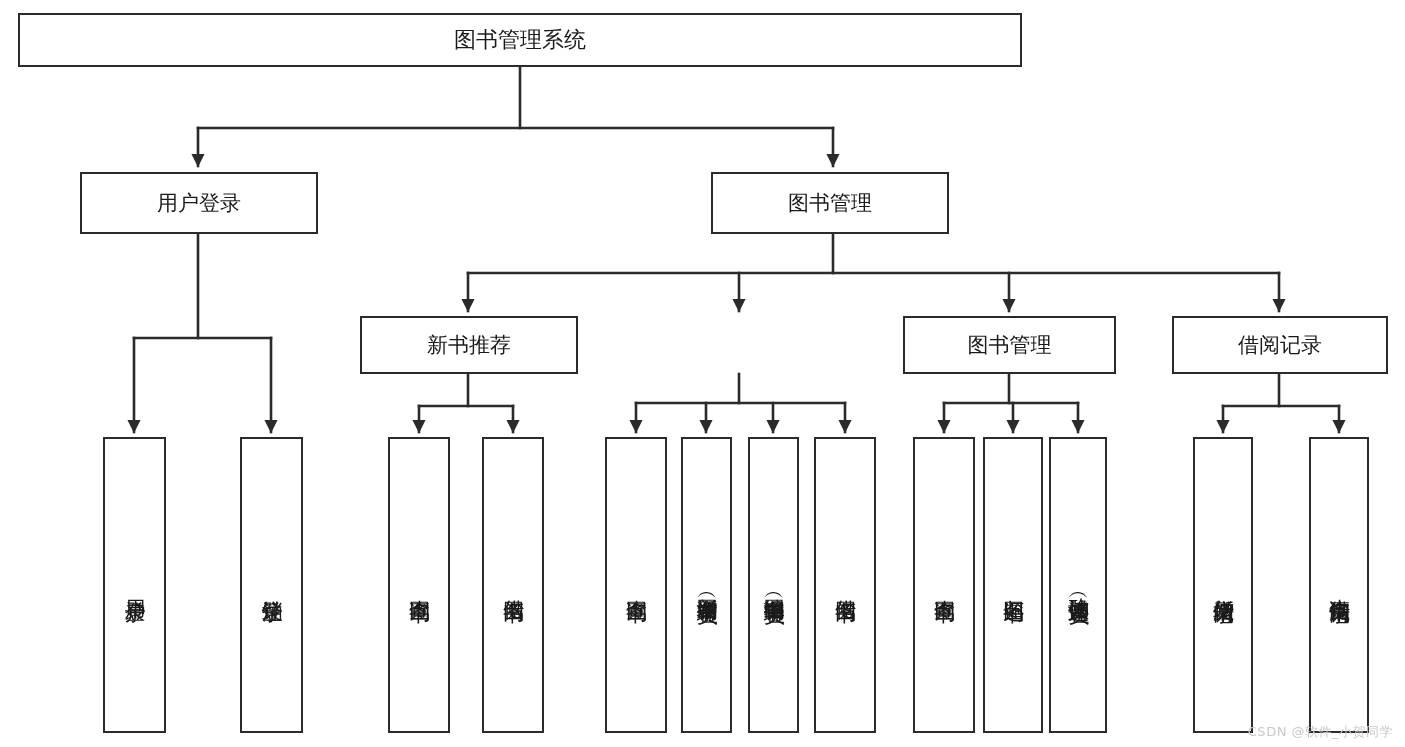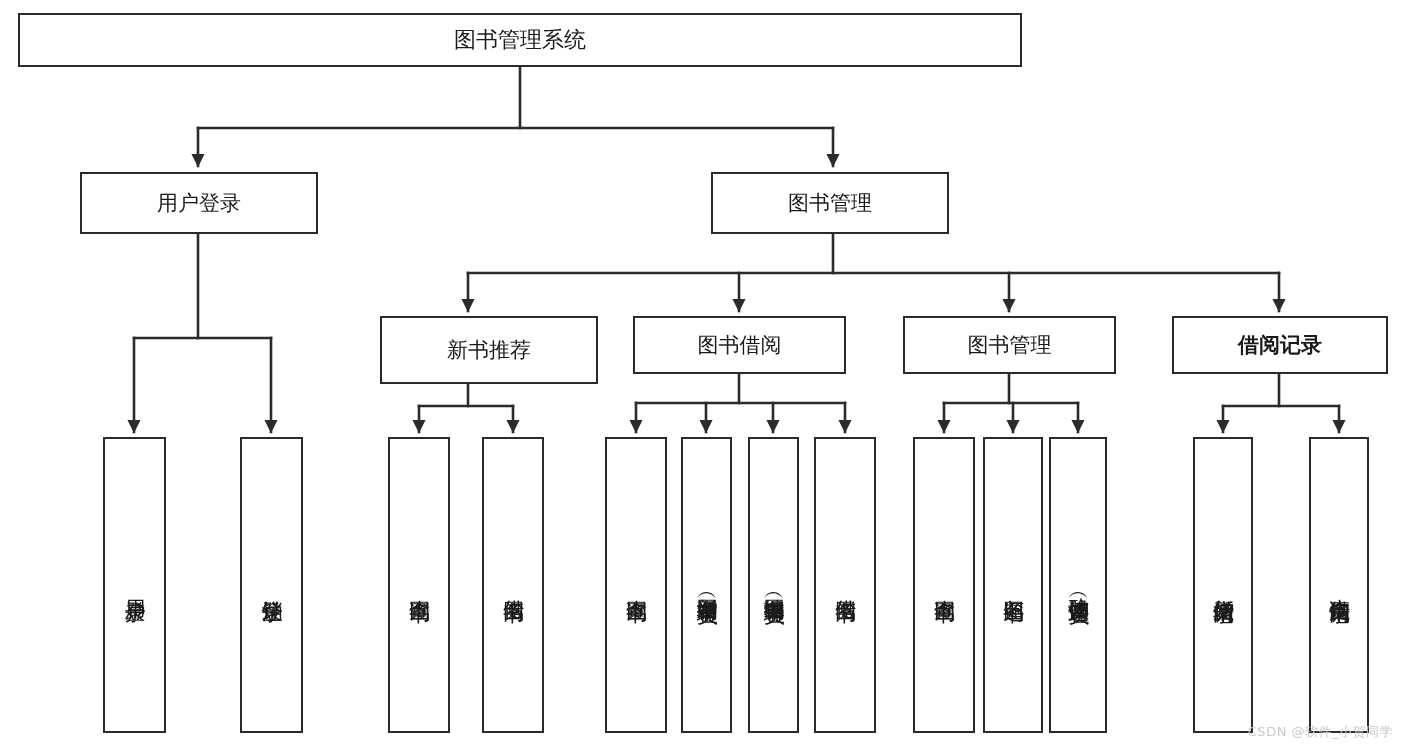--- a/index.html
+++ b/index.html
@@ -133,30 +133,27 @@
     <span class="node-label">图书管理系统</span>
   </div>
 
   <div class="node horizontal" style="left:80px; top:172px; width:238px; height:62px;">
     <span class="node-label">用户登录</span>
   </div>
   <div class="node horizontal" style="left:711px; top:172px; width:238px; height:62px;">
     <span class="node-label">图书管理</span>
   </div>
 
-  <div class="node horizontal" style="left:380px; top:316px; width:218px; height:68px;">
+  <div class="node horizontal" style="left:360px; top:316px; width:218px; height:58px;">
     <span class="node-label">新书推荐</span>
-  </div>
-  <div class="node horizontal" style="left:633px; top:316px; width:213px; height:58px;">
-    <span class="node-label">图书借阅</span>
   </div>
   <div class="node horizontal" style="left:903px; top:316px; width:213px; height:58px;">
     <span class="node-label">图书管理</span>
   </div>
-  <div class="node horizontal" style="left:1172px; top:316px; width:216px; height:58px;font-weight:bold;">
+  <div class="node horizontal" style="left:1172px; top:316px; width:216px; height:58px;">
     <span class="node-label">借阅记录</span>
   </div>
 
   <div class="node vertical" style="left:103px; top:437px; width:63px; height:296px;">
     <span class="node-label">用户登录</span>
   </div>
   <div class="node vertical" style="left:240px; top:437px; width:63px; height:296px;">
     <span class="node-label">注销登录</span>
   </div>
 

